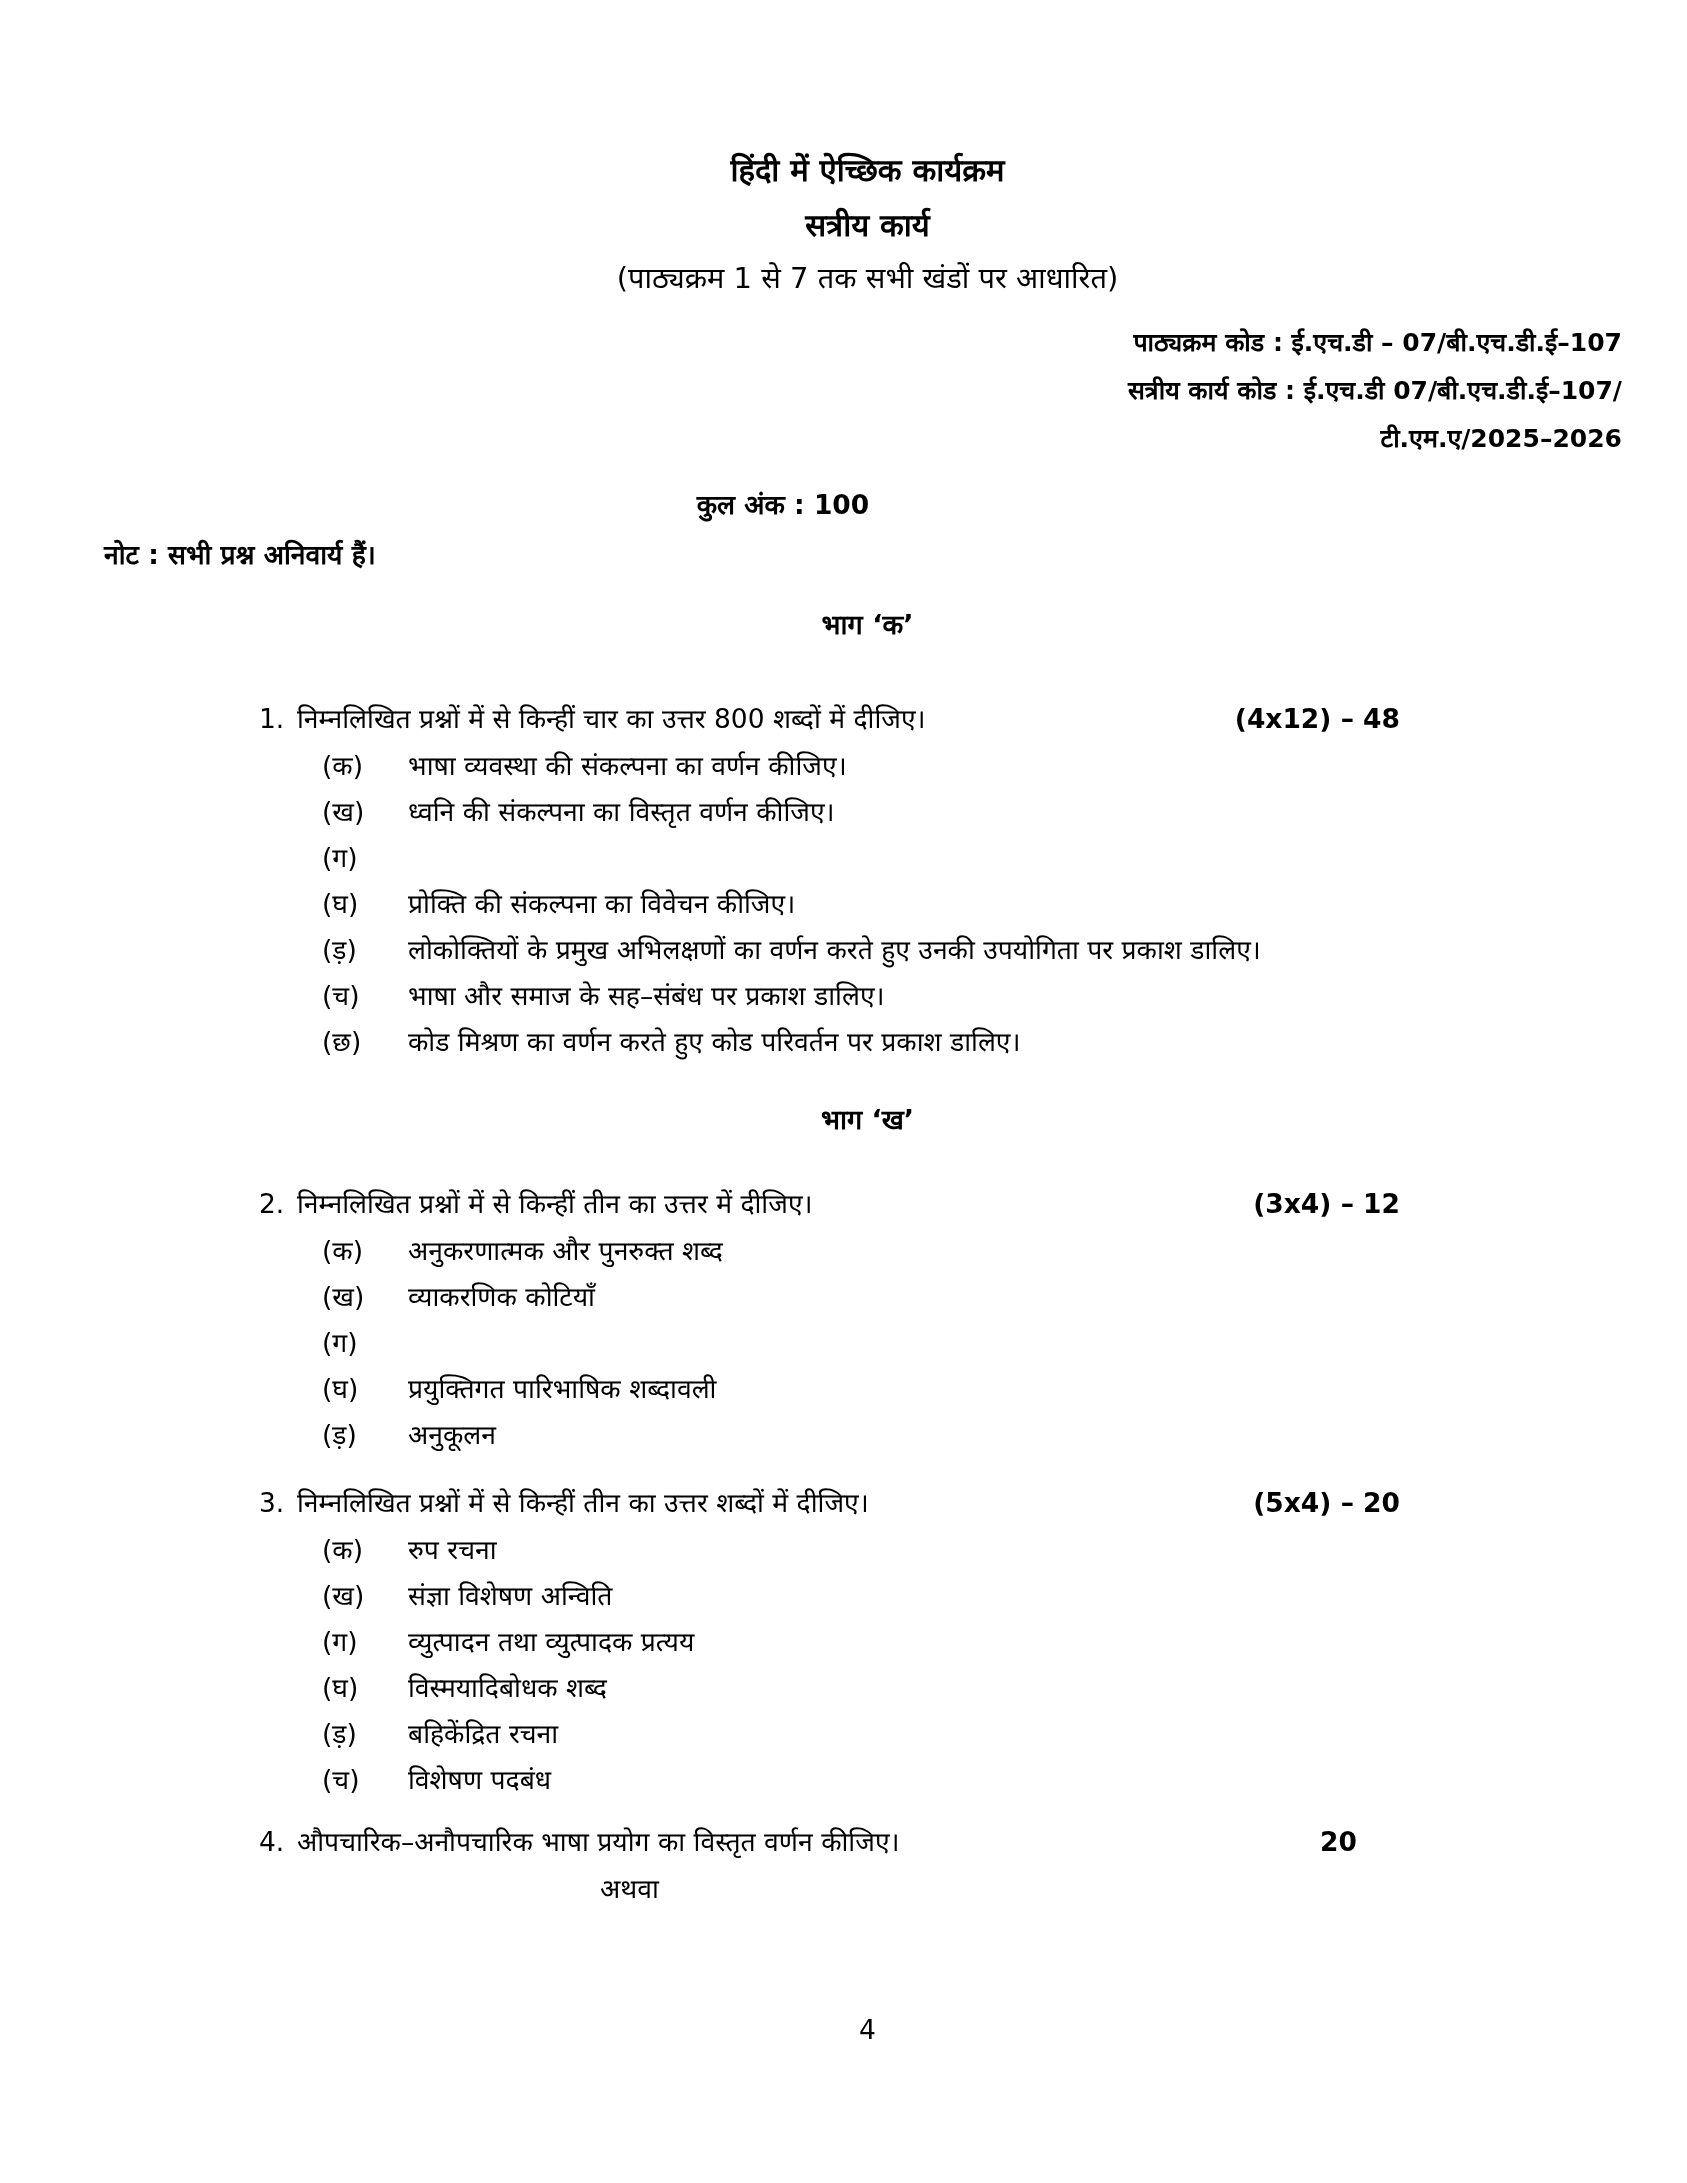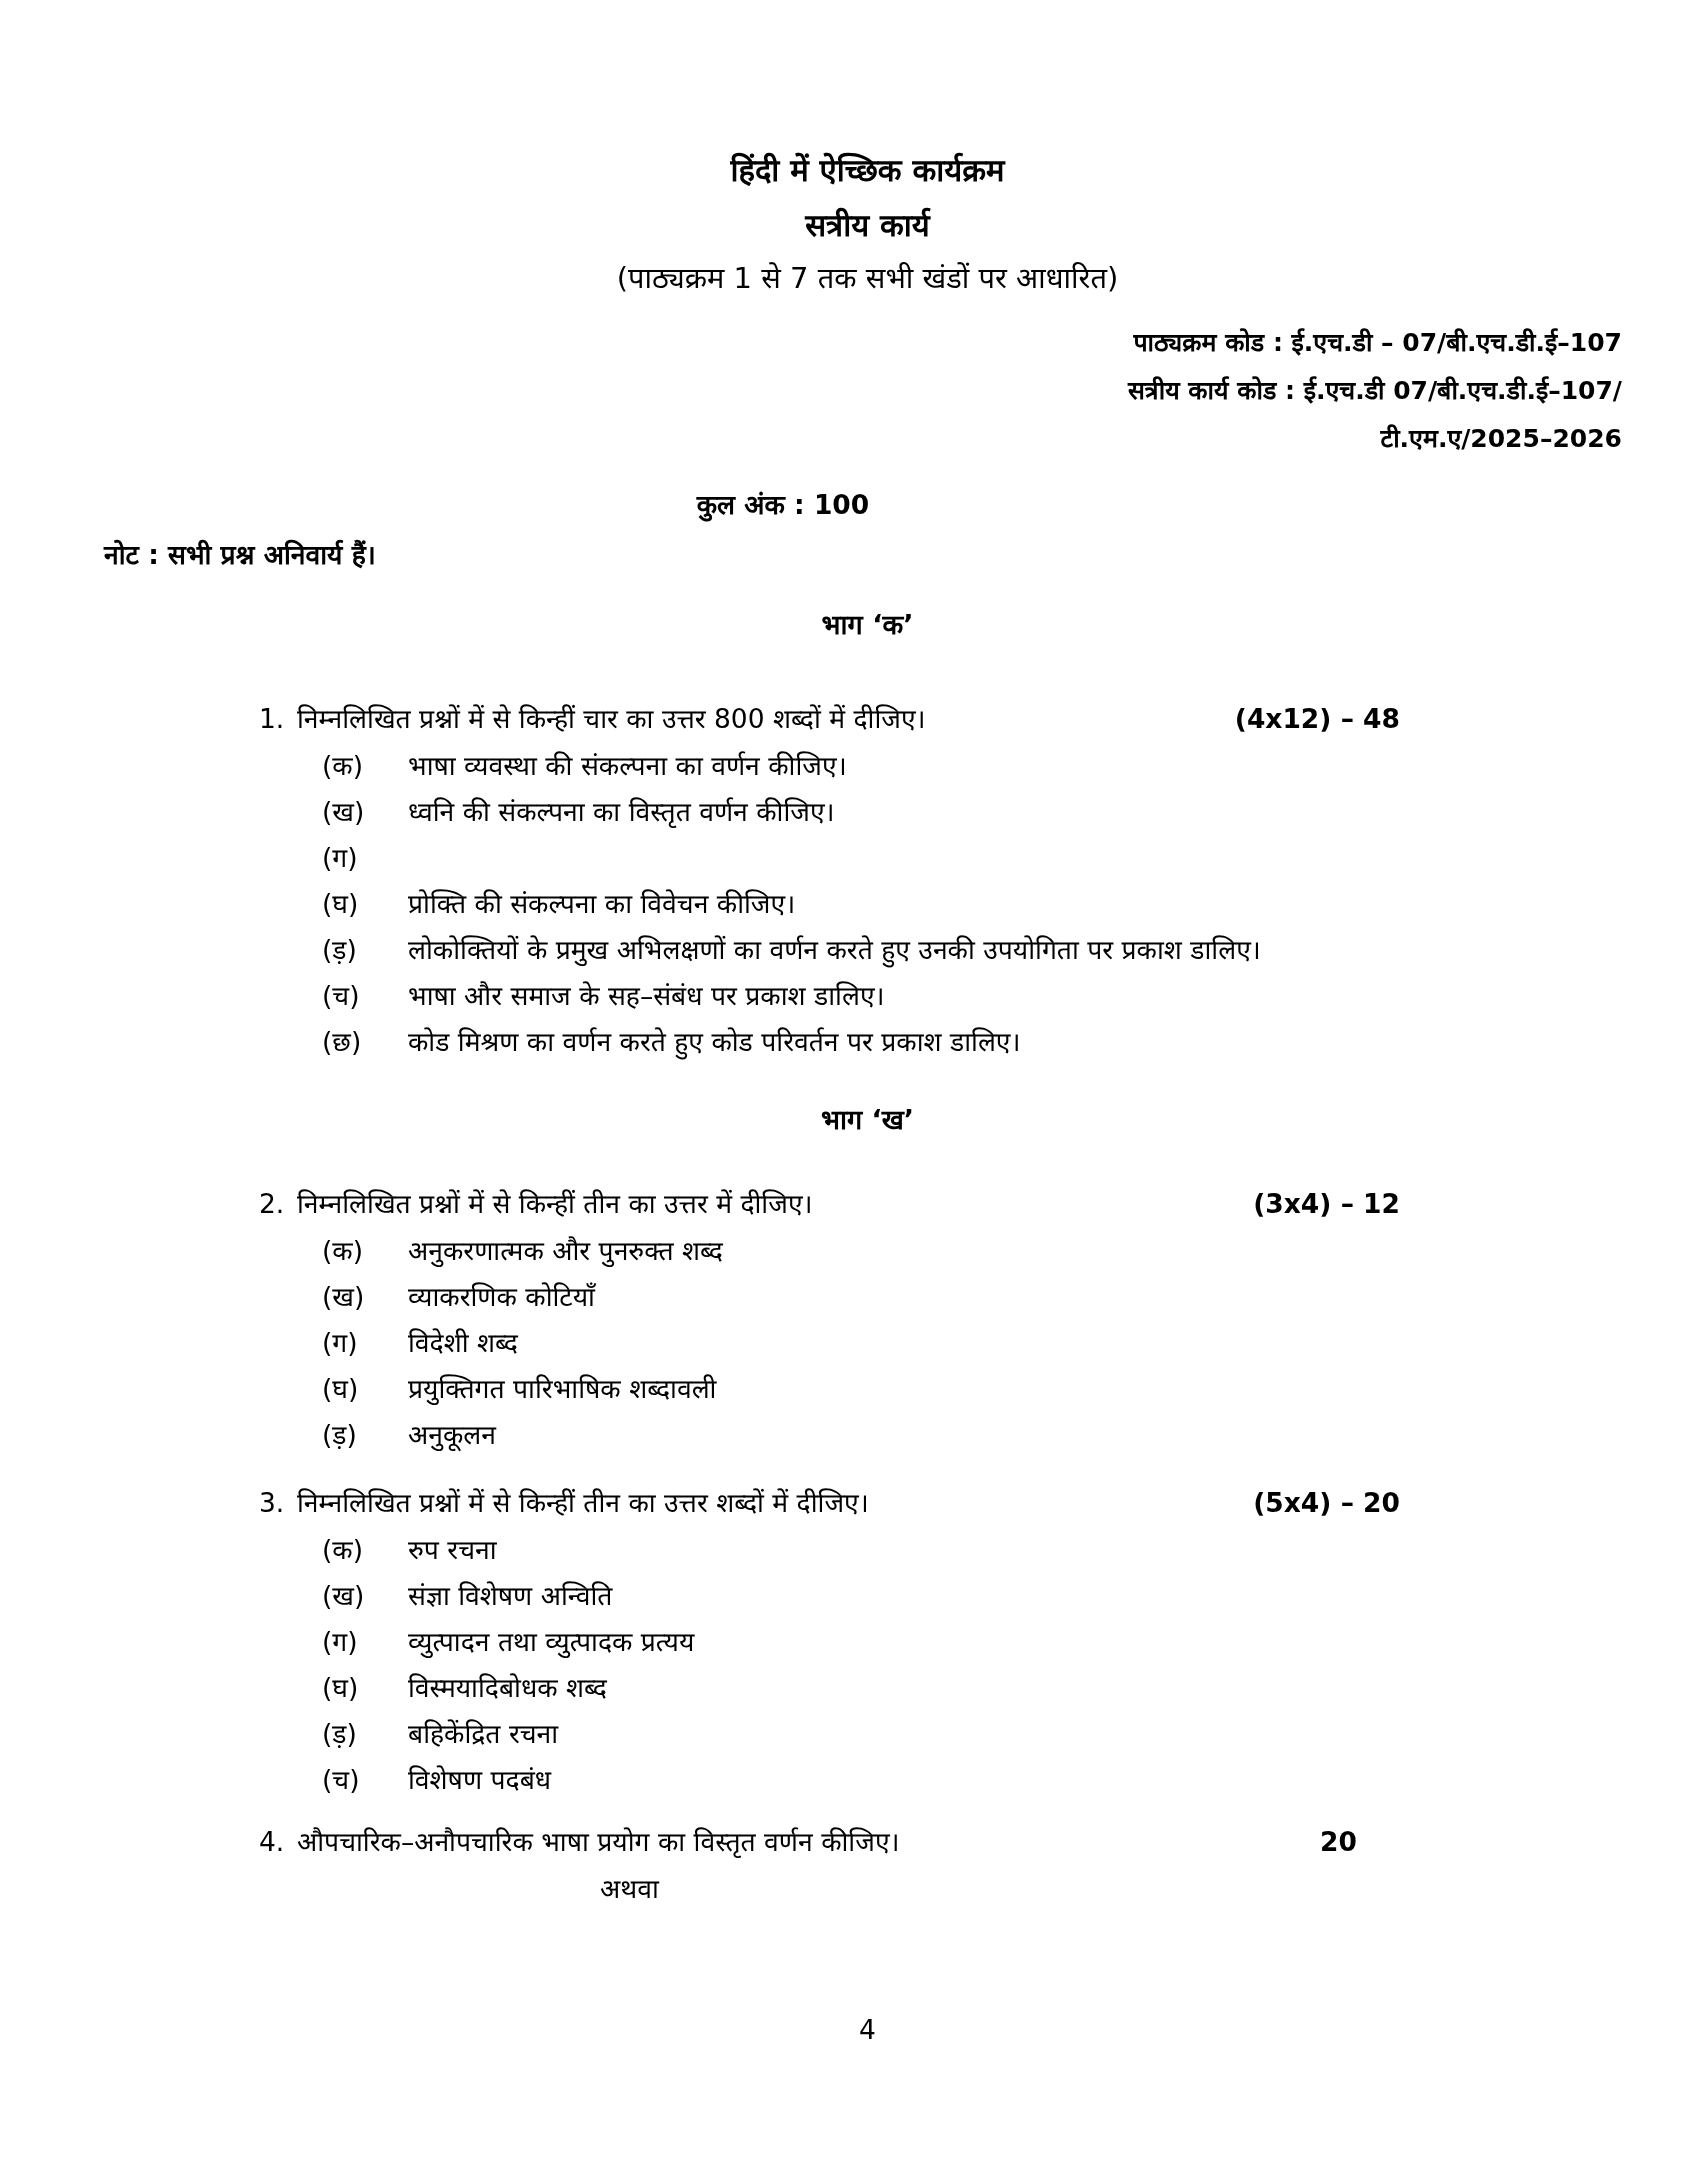--- a/index.html
+++ b/index.html
@@ -127,21 +127,20 @@
     <div class="item">
       <span class="item-label">(क)</span>
       <span class="item-text">अनुकरणात्मक और पुनरुक्त शब्द</span>
     </div>
     <div class="item">
       <span class="item-label">(ख)</span>
       <span class="item-text">व्याकरणिक कोटियाँ</span>
     </div>
     <div class="item">
       <span class="item-label">(ग)</span>
-      <span class="item-text">विदेशी शब्द</span>
     </div>
     <div class="item">
       <span class="item-label">(घ)</span>
       <span class="item-text">प्रयुक्तिगत पारिभाषिक शब्दावली</span>
     </div>
     <div class="item">
       <span class="item-label">(ड़)</span>
       <span class="item-text">अनुकूलन</span>
     </div>
   </div>

